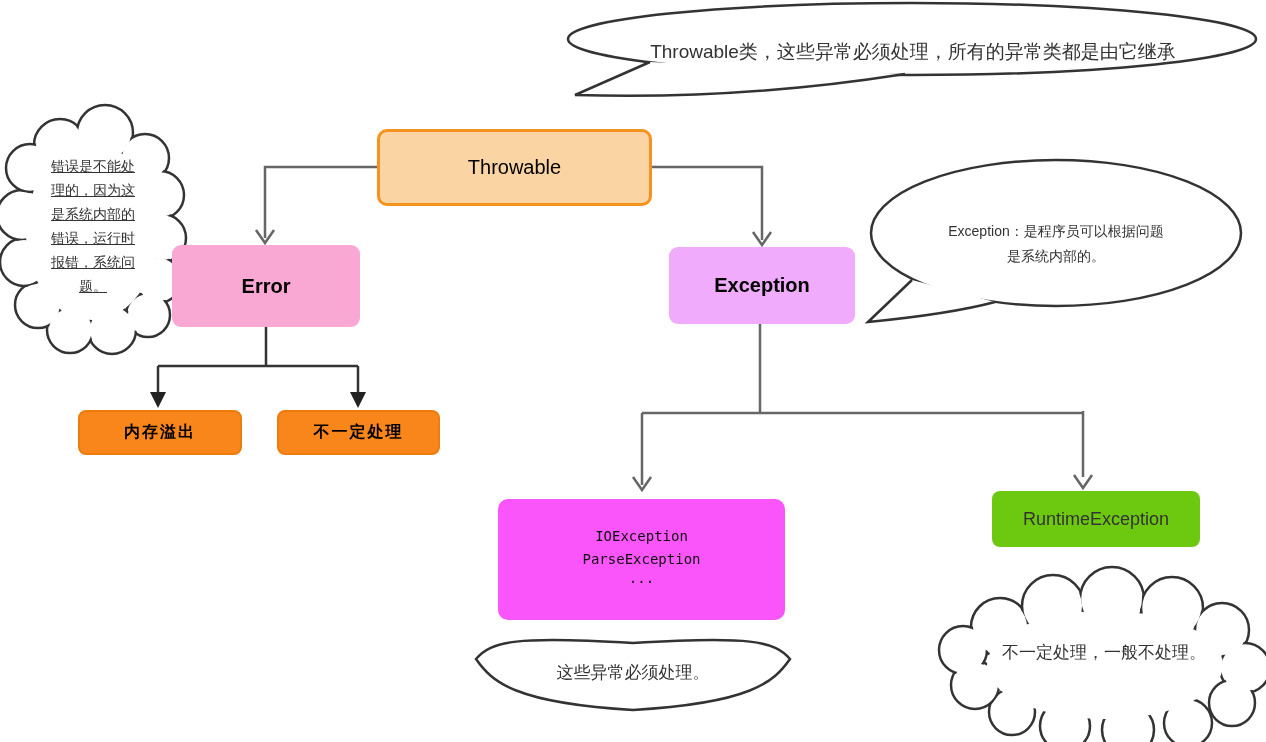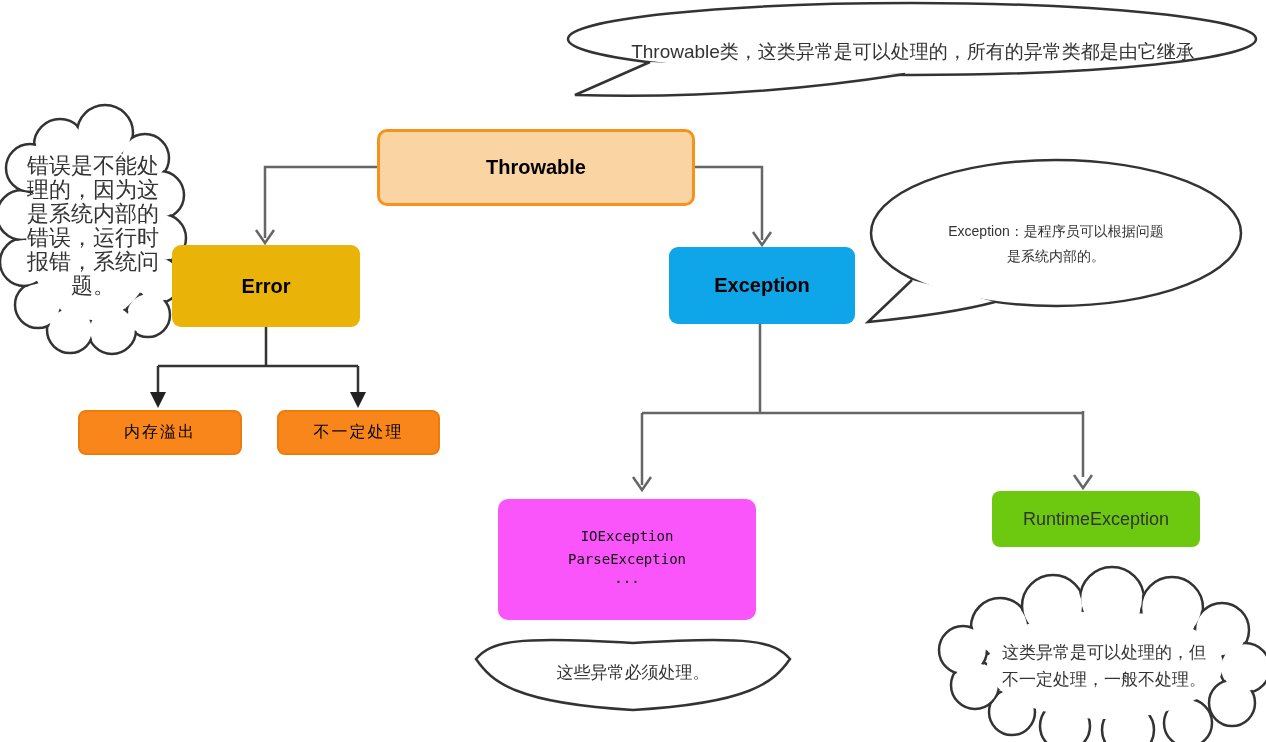--- a/index.html
+++ b/index.html
@@ -7,52 +7,52 @@
     position:relative; width:1266px; height:742px; background:#ffffff;
     font-family:"Liberation Sans","DejaVu Sans",sans-serif; overflow:hidden;
   }
   .layer { position:absolute; left:0; top:0; }
   .node {
     position:absolute; display:flex; flex-direction:column;
     align-items:center; justify-content:center; box-sizing:border-box;
     text-align:center; color:#000;
   }
   .node-throwable {
-    left:377px; top:129px; width:318px; height:77px;
+    left:377px; top:129px; width:275px; height:77px;
     background:#fbd4a4; border:3px solid #f6921e; border-radius:10px;
-    font-size:20px; font-weight:bold;
+    font-size:20px; font-weight:normal;
   }
   .node-error {
     left:172px; top:245px; width:188px; height:82px;
-    background:#eab308; border-radius:9px; font-size:20px; font-weight:bold;
+    background:#f9a8d4; border-radius:9px; font-size:20px; font-weight:bold;
   }
   .node-exception {
     left:669px; top:247px; width:186px; height:77px;
-    background:#0ea5e9; border-radius:9px; font-size:20px; font-weight:bold;
+    background:#f0abfc; border-radius:9px; font-size:20px; font-weight:bold;
   }
   .node-suberror {
     top:410px; height:45px; background:#f9861b;
     border:2px solid #ee7c0d; border-radius:8px;
-    font-size:16px; font-weight:normal; letter-spacing:2px;
+    font-size:16px; font-weight:bold; letter-spacing:2px;
   }
   .node-mem   { left:78px;  width:164px; }
   .node-crash { left:277px; width:163px; }
   .node-checked {
-    left:498px; top:499px; width:258px; height:121px;
+    left:498px; top:499px; width:287px; height:121px;
     background:#fa55fa; border-radius:10px;
     font-family:"DejaVu Sans Mono","Liberation Mono",monospace;
     font-size:14px; line-height:23px; color:#111;
   }
   .node-runtime {
     left:992px; top:491px; width:208px; height:56px;
     background:#6cc90f; border-radius:8px; font-size:18px; color:#333;
   }
   .callout-text { position:absolute; color:#333; text-align:center; }
   .t-throwable-note { left:596px; top:41px;  width:634px; font-size:19px; line-height:22px; }
-  .t-error-note     { left:20px;  top:154px; width:146px; font-size:22px; line-height:24px; }
+  .t-error-note     { left:20px;  top:154px; width:146px; font-size:14px; line-height:24px;text-decoration:underline; }
   .t-exception-note { left:880px; top:219px; width:352px; font-size:14px; line-height:25px; }
   .t-checked-note   { left:495px; top:662px; width:276px; font-size:17px; line-height:21px; }
   .t-runtime-note   { left:958px; top:639px; width:292px; font-size:17px; line-height:27px; }
   .callout-text span { display:block; }
 </style>
 </head>
 <body>
 
 <div class="stage">
 
@@ -172,36 +172,35 @@
   <div class="node node-suberror node-crash">不一定处理</div>
 
   <div class="node node-checked">
     <span>IOException</span>
     <span>ParseException</span>
     <span>···</span>
   </div>
 
   <div class="node node-runtime">RuntimeException</div>
 
-  <div class="callout-text t-throwable-note">Throwable类，这类异常是可以处理的，所有的异常类都是由它继承</div>
+  <div class="callout-text t-throwable-note">Throwable类，这些异常必须处理，所有的异常类都是由它继承</div>
 
   <div class="callout-text t-error-note">
     <span>错误是不能处</span>
     <span>理的，因为这</span>
     <span>是系统内部的</span>
     <span>错误，运行时</span>
     <span>报错，系统问</span>
     <span>题。</span>
   </div>
 
   <div class="callout-text t-exception-note">
     <span>Exception：是程序员可以根据问题</span>
     <span>是系统内部的。</span>
   </div>
 
   <div class="callout-text t-checked-note">这些异常必须处理。</div>
 
   <div class="callout-text t-runtime-note">
-    <span>这类异常是可以处理的，但</span>
     <span>不一定处理，一般不处理。</span>
   </div>
 
 </div>
 
 </body></html>

